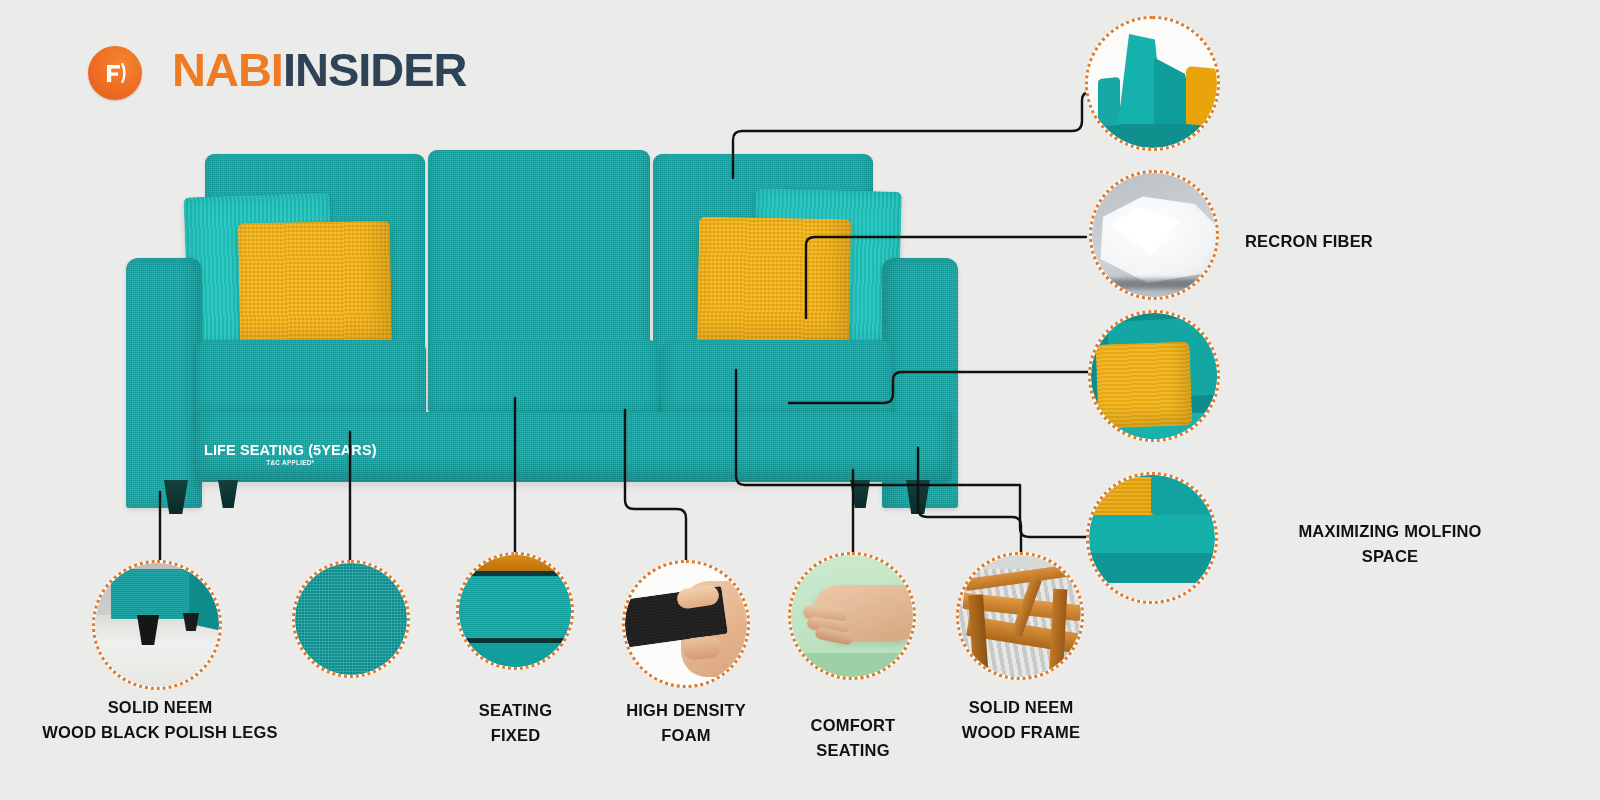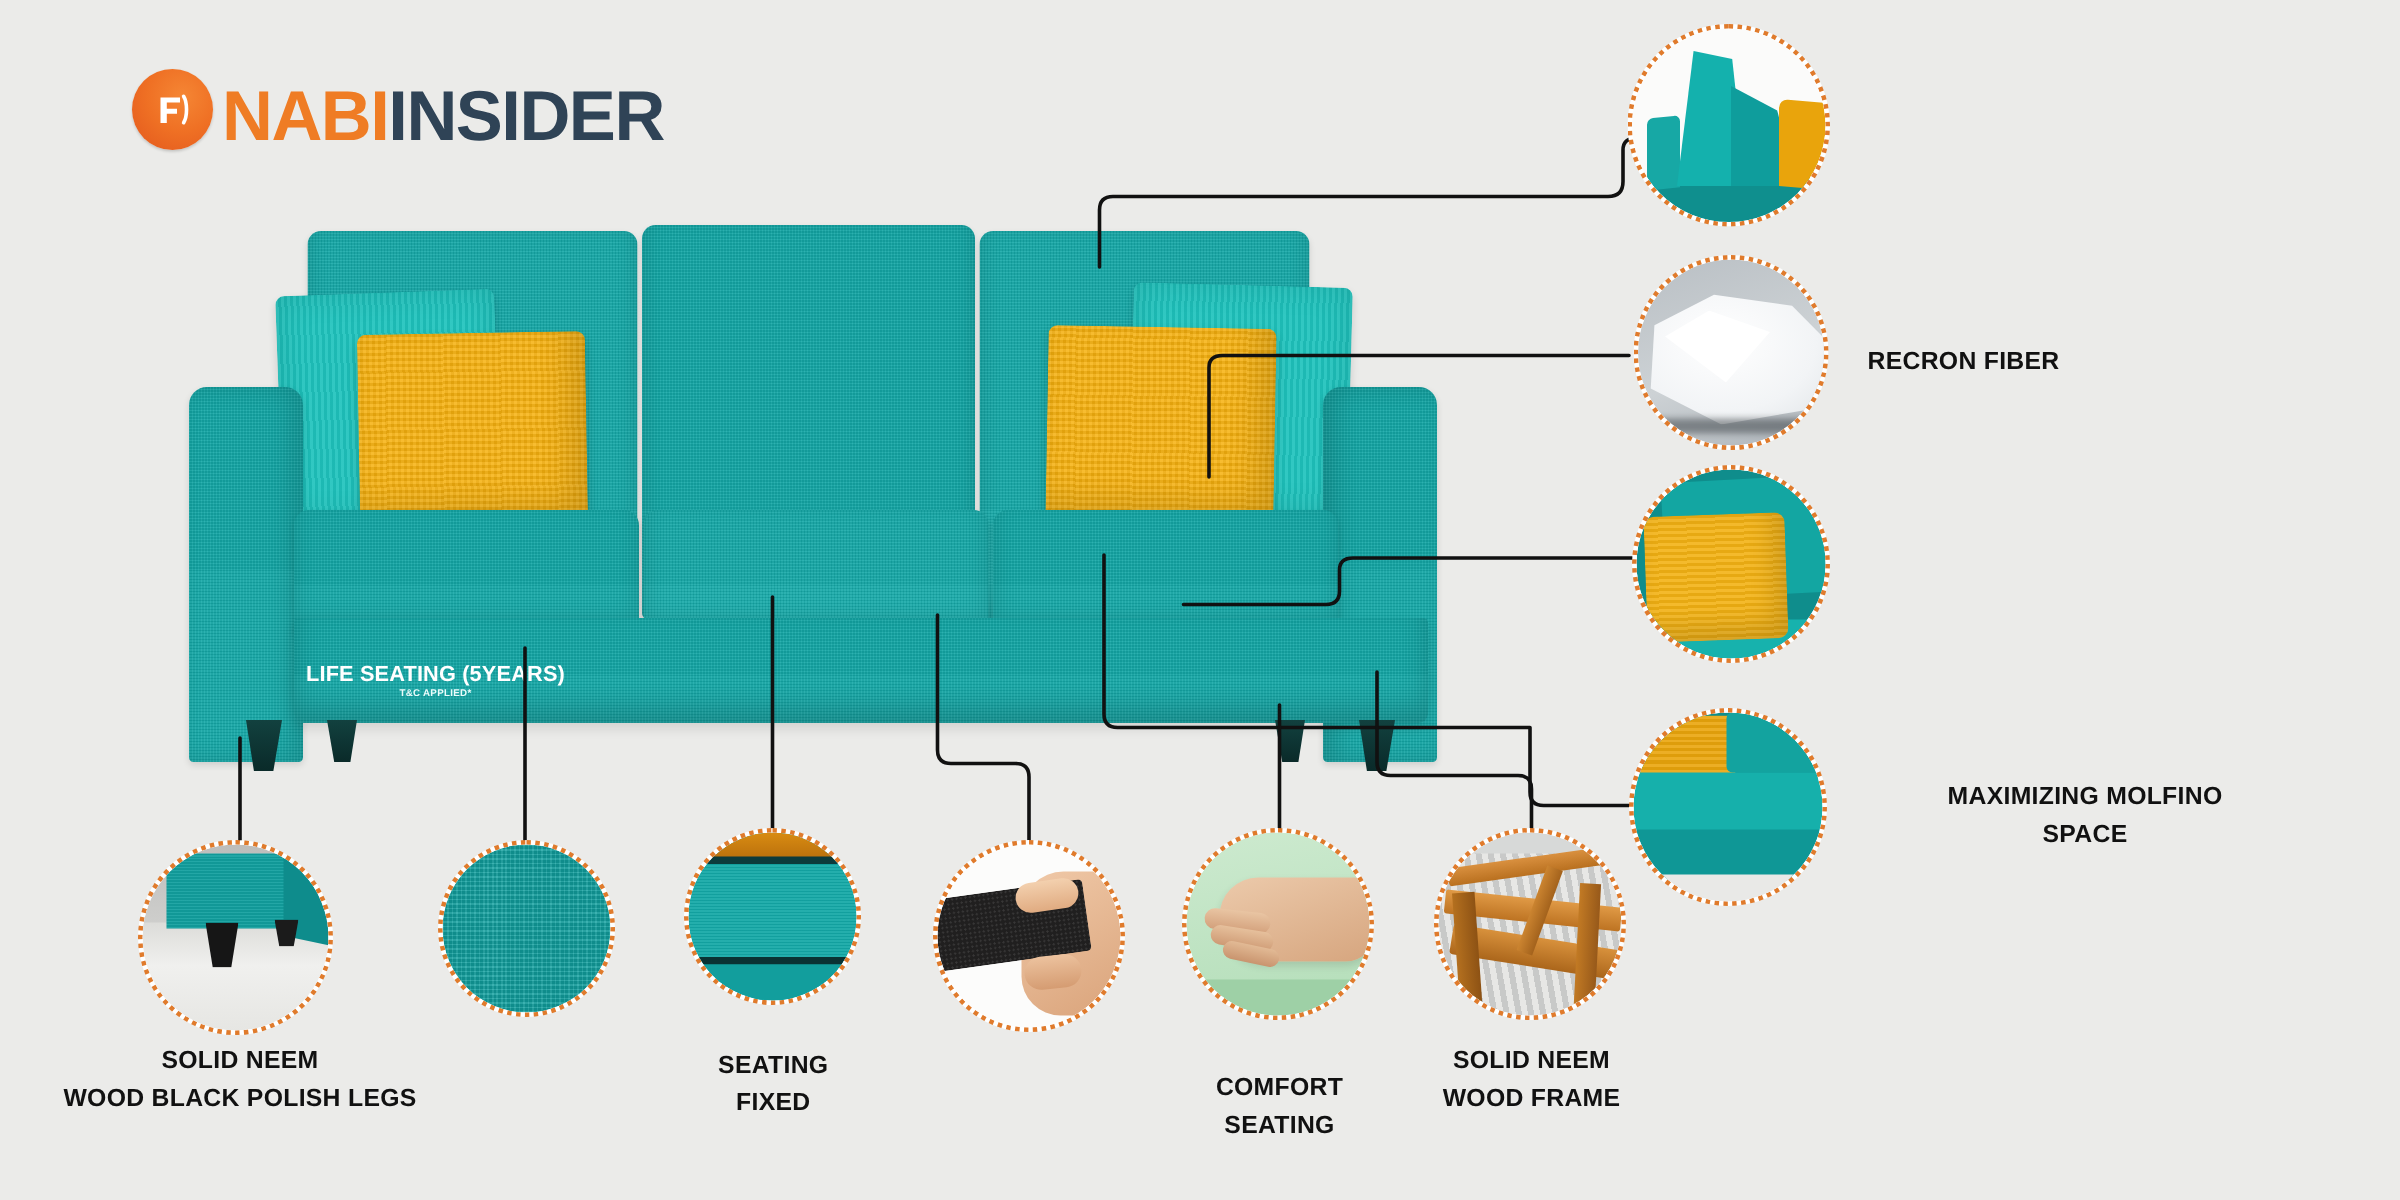--- a/index.html
+++ b/index.html
@@ -5,21 +5,21 @@
   * { box-sizing: border-box; margin: 0; padding: 0; }
   html, body {
     width: 1600px; height: 800px;
     background: #ebebe9;
     font-family: "Liberation Sans", sans-serif;
     overflow: hidden;
   }
   #stage { position: relative; width: 1600px; height: 800px; background: #ebebe9; }
 
   
-  #logo { position: absolute; left: 88px; top: 46px; display: flex; align-items: flex-end; gap: 6px; }
+  #logo { position: absolute; left: 88px; top: 46px; display: flex; align-items: flex-start; gap: 30px; }
   #logo-badge {
     width: 54px; height: 54px; border-radius: 50%;
     background: radial-gradient(circle at 62% 34%, #f58634 0%, #ef7024 48%, #e2571d 100%);
     position: relative; flex: none;
     box-shadow: 0 1px 2px rgba(0,0,0,.18);
   }
   #logo-badge .mono {
     position: absolute; inset: 0; display: flex; align-items: center; justify-content: center;
   }
   #logo-text { font-size: 47px; font-weight: bold; letter-spacing: -1px; line-height: 1; white-space: nowrap; }
@@ -266,20 +266,22 @@
       <div class="art" style="background:#fcfcfb;">
         <div style="position:absolute;left:56px;top:18px;width:76px;height:96px;border-radius:28px 10px 18px 26px;background:linear-gradient(150deg,#f0c9a8,#d9a279);"></div>
         <div style="position:absolute;left:-4px;top:30px;width:104px;height:48px;background:#201f1f;
                     background-image:radial-gradient(rgba(255,255,255,.10) .6px,transparent .7px);background-size:3px 3px;
                     transform:rotate(-8deg);border-radius:3px;"></div>
         <div style="position:absolute;left:52px;top:24px;width:42px;height:20px;border-radius:14px;background:linear-gradient(180deg,#f3d0ae,#e0ab81);transform:rotate(-8deg);"></div>
         <div style="position:absolute;left:58px;top:74px;width:38px;height:22px;border-radius:12px;background:linear-gradient(180deg,#ecc29e,#d59c72);transform:rotate(-6deg);"></div>
       </div>
     </div>
   </div>
+  <div class="lbl c" style="left:600px; top:698px; width:172px;">HIGH DENSITY
+FOAM</div>
 
   <div class="cc" style="left:788px; top:552px; width:128px; height:128px;">
     <div class="inner">
       <div class="art" style="background:#bfe3c4;">
         <div style="position:absolute;left:0;top:0;width:128px;height:104px;background:linear-gradient(170deg,#cdeacf,#b6dfbb);"></div>
         <div style="position:absolute;left:0;top:98px;width:128px;height:30px;background:#9ed0a6;"></div>
         <div style="position:absolute;left:22px;top:30px;width:104px;height:56px;border-radius:34px 18px 26px 40px;
                     background:linear-gradient(160deg,#eccaab,#d6a57e);box-shadow:0 3px 6px rgba(0,0,0,.12);"></div>
         <div style="position:absolute;left:12px;top:52px;width:44px;height:14px;border-radius:9px;background:linear-gradient(180deg,#e9c5a3,#d3a07b);transform:rotate(6deg);"></div>
         <div style="position:absolute;left:16px;top:64px;width:42px;height:13px;border-radius:9px;background:linear-gradient(180deg,#e6c09c,#ce9a74);transform:rotate(9deg);"></div>

